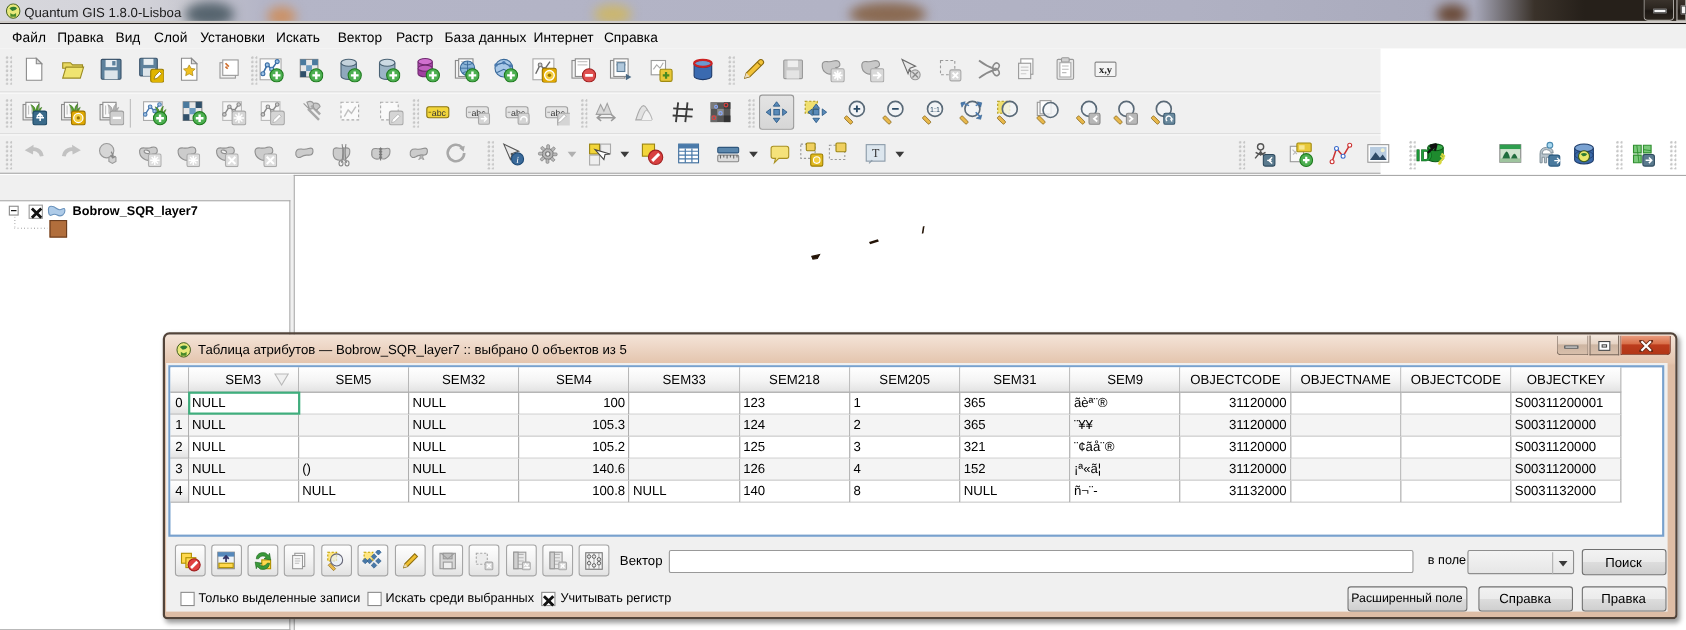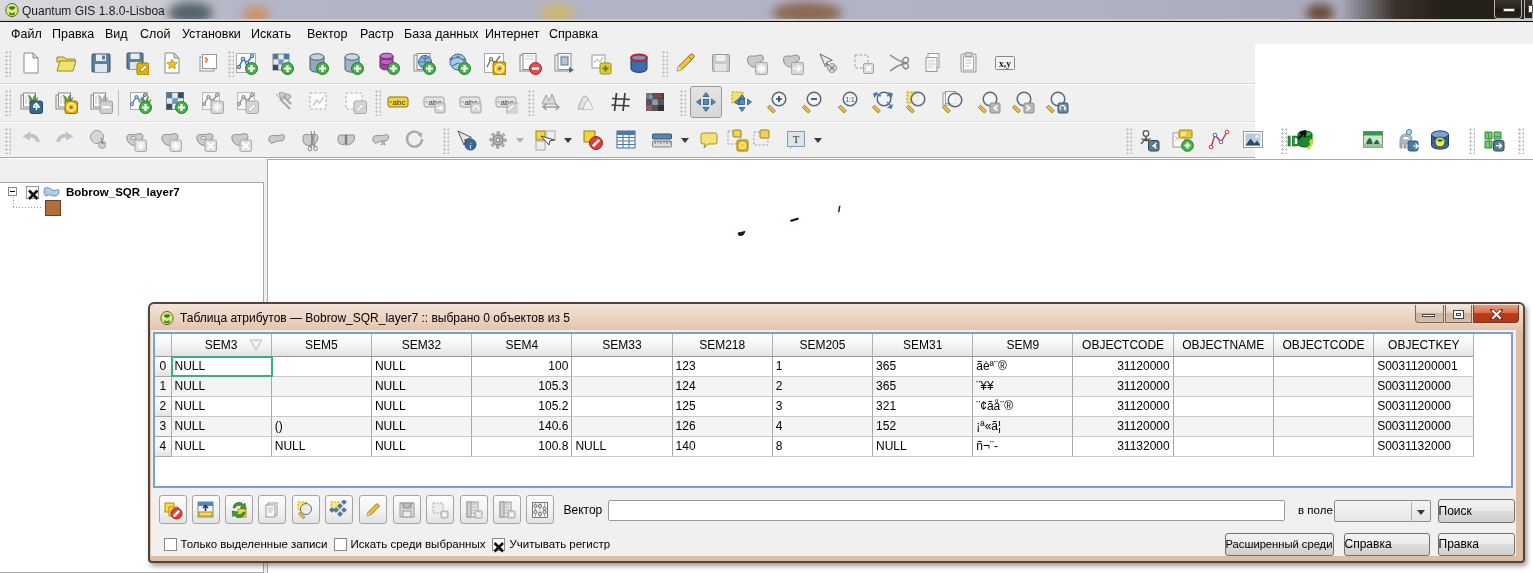--- a/index.html
+++ b/index.html
@@ -48,21 +48,21 @@
 table{border-collapse:separate;border-spacing:0;table-layout:fixed;font-size:12px}
 th{position:relative;height:22.5px;font-weight:normal;background:linear-gradient(#ffffff,#f4f4f4 55%,#e3e3e3);border-right:1px solid #b0b0b0;border-bottom:1px solid #989898;text-align:center;padding:0;overflow:hidden}
 td{height:20px;border-right:1px solid #a8a8a8;border-bottom:1px solid #c9c9c9;padding:0 3px;overflow:hidden;white-space:nowrap}
 tr.alt td{background:#f4f4f4}
 td.rn{background:linear-gradient(#ffffff,#f4f4f4 55%,#e3e3e3);border-bottom:1px solid #a8a8a8;text-align:center;padding:0}
 td.r{text-align:right}
 #selcell{position:absolute;border:2px solid #3fae7d;background:transparent}
 
 .dbtn{position:absolute;top:165px;width:28px;height:29px;border:1px solid #a5a5a5;border-radius:3px;background:linear-gradient(#fefefe,#f0f0f0 60%,#e2e2e2)}
 .dbtn svg{position:absolute;left:3px;top:4px;width:20px;height:20px}
-.w7btn{position:absolute;border:1px solid #707070;border-radius:3px;background:linear-gradient(#f2f2f2,#ebebeb 50%,#dddddd 50%,#cfcfcf);font-size:12px;color:#000}
+.w7btn{position:absolute;border:1px solid #707070;border-radius:3px;background:linear-gradient(#f2f2f2,#ebebeb 50%,#dddddd 50%,#cfcfcf);font-size:12px;text-align:center;color:#000}
 .cbx{position:absolute;width:13px;height:13px;border:1px solid #8a8a8a;background:#fff}
 #srch{position:absolute;left:456.5px;top:170px;width:677px;height:21px;background:#fff;border:1px solid #999;border-radius:2px}
 #combo{position:absolute;left:1182.5px;top:170px;width:97px;height:22px;border:1px solid #8e8e8e;border-radius:2px;background:linear-gradient(#f4f4f4,#e6e6e6)}
 .lbl13{position:absolute;font-size:12px;color:#000}.lbl11{position:absolute;font-size:11.5px;color:#000;white-space:nowrap}
 </style></head>
 <body>
 <div id="titlebar">
  <div class="glow"></div>
  <div class="blob" style="left:168px;top:2px;width:45px;height:22px;background:#56646e"></div>
  <div class="blob" style="left:243px;top:6px;width:26px;height:18px;background:#cb9166"></div>
@@ -1095,21 +1095,21 @@
         </svg>
       </div>
   <div class="lbl13" style="left:412.5px;top:173px">Вектор</div>
   <div id="srch"></div>
   <div class="lbl11" style="left:1147px;top:174px">в поле</div>
   <div id="combo">
         <div style="position:absolute;right:18px;top:1px;width:1px;height:20px;background:#b0b0b0"></div>
         <div class="dda" style="right:5px;top:9px"></div>
       </div>
   <div class="w7btn" style="left:1286.5px;top:169px;width:77px;height:24px;line-height:22px">Поиск</div>
-  <div class="w7btn" style="left:1073.5px;top:203px;width:109px;height:23px;line-height:21px;font-size:11.2px;white-space:nowrap">Расширенный среди</div>
+  <div class="w7btn" style="left:1073.5px;top:203px;width:109px;height:23px;line-height:21px;font-size:11.2px;white-space:nowrap">Расширенный поле</div>
   <div class="w7btn" style="left:1192.5px;top:203px;width:86px;height:23px;line-height:21px">Справка</div>
   <div class="w7btn" style="left:1286.5px;top:203px;width:77px;height:23px;line-height:21px">Правка</div>
   <div class="cbx" style="left:12.5px;top:208px"></div>
   <div class="lbl11" style="left:29.5px;top:208px">Только выделенные записи</div>
   <div class="cbx" style="left:182.5px;top:208px"></div>
   <div class="lbl11" style="left:199.5px;top:208px">Искать среди выбранных</div>
   <div class="cbx" style="left:340.5px;top:208px"><svg width="12" height="12" viewBox="0 0 12 12">
           <path d="M1.5 2 L10 10.5 M10 2 L1.5 10.5" stroke="#111" stroke-width="2.6"></path>
         </svg></div>
   <div class="lbl11" style="left:358.5px;top:208px">Учитывать регистр</div>

